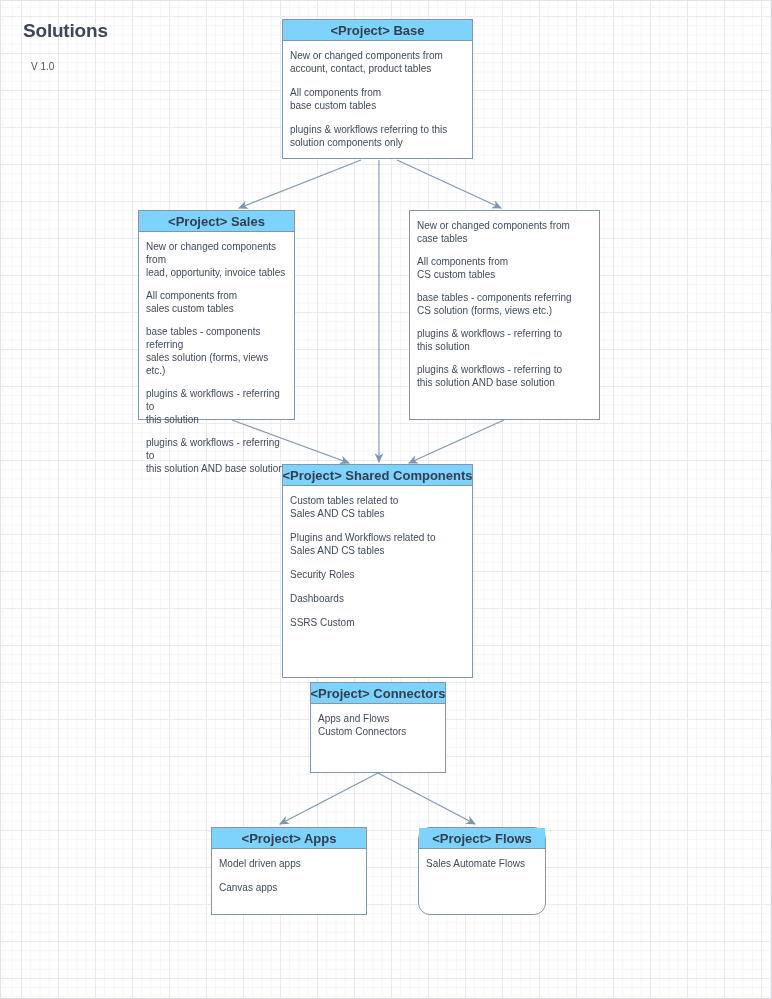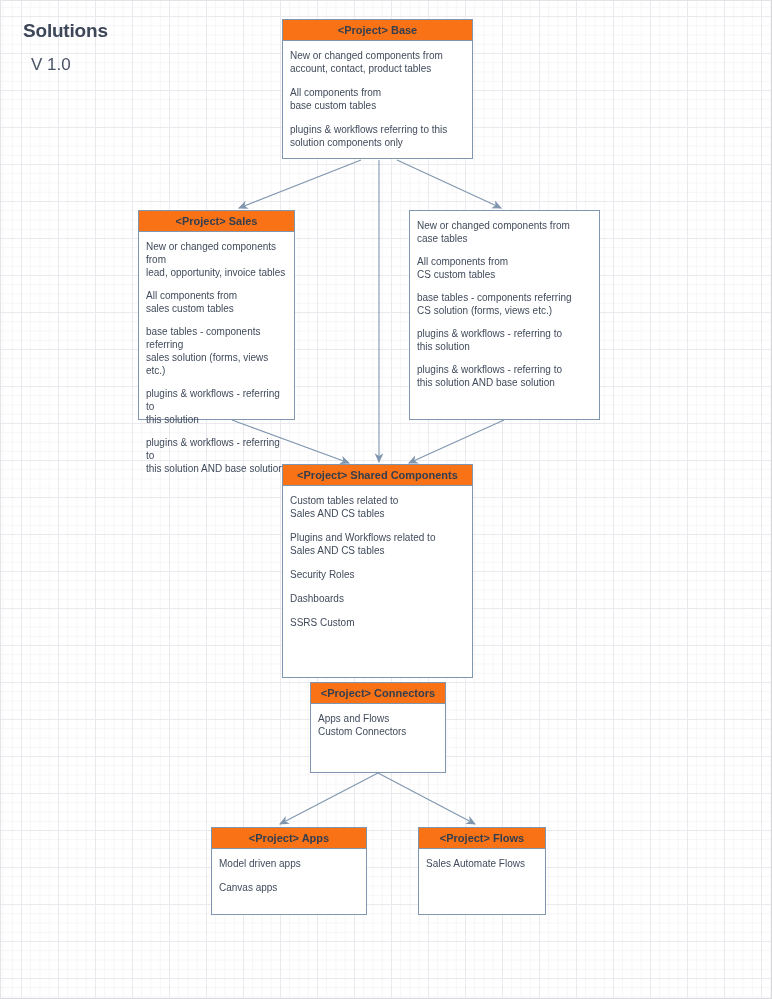--- a/index.html
+++ b/index.html
@@ -46,23 +46,23 @@
   }
   .page-title {
     font-size: 19px;
     font-weight: bold;
     color: #3d4759;
     letter-spacing: -0.2px;
     line-height: 1.1;
     margin: 0;
   }
   .page-version {
-    font-size: 17px;
+    font-size: 10px;
     color: #4a5365;
-    margin-top: 13px;
+    margin-top: 19px;
     margin-left: 8px;
   }
 
   
   #connectors {
     position: absolute;
     left: 0; top: 0;
     width: 772px; height: 999px;
     pointer-events: none;
   }
@@ -70,24 +70,24 @@
   
   .node {
     position: absolute;
     box-sizing: border-box;
     border: 1px solid #7f96ae;
     background: #ffffff;
   }
   .node-header {
     box-sizing: border-box;
     height: 21px;
-    background: #f97316;
+    background: #7dd3fc;
     border-bottom: 1px solid #7f96ae;
     color: #333e4f;
-    font-size: 11px;
+    font-size: 13px;
     font-weight: bold;
     display: flex;
     align-items: center;
     justify-content: center;
     text-align: center;
     white-space: nowrap;
   }
   .node-body {
     padding: 8px 7px 6px 7px;
   }
@@ -200,20 +200,20 @@
   </div>
 
   <div class="node" style="left:210px; top:826px; width:156px; height:88px;">
     <div class="node-header">&lt;Project&gt; Apps</div>
     <div class="node-body">
       <div class="node-line">Model driven apps</div>
       <div class="node-line">Canvas apps</div>
     </div>
   </div>
 
-  <div class="node" style="left:417px; top:826px; width:128px; height:88px;">
+  <div class="node" style="left:417px; top:826px; width:128px; height:88px;border-radius:12px;">
     <div class="node-header">&lt;Project&gt; Flows</div>
     <div class="node-body">
       <div class="node-line">Sales Automate Flows</div>
     </div>
   </div>
 
 </div>
 
 </body></html>

